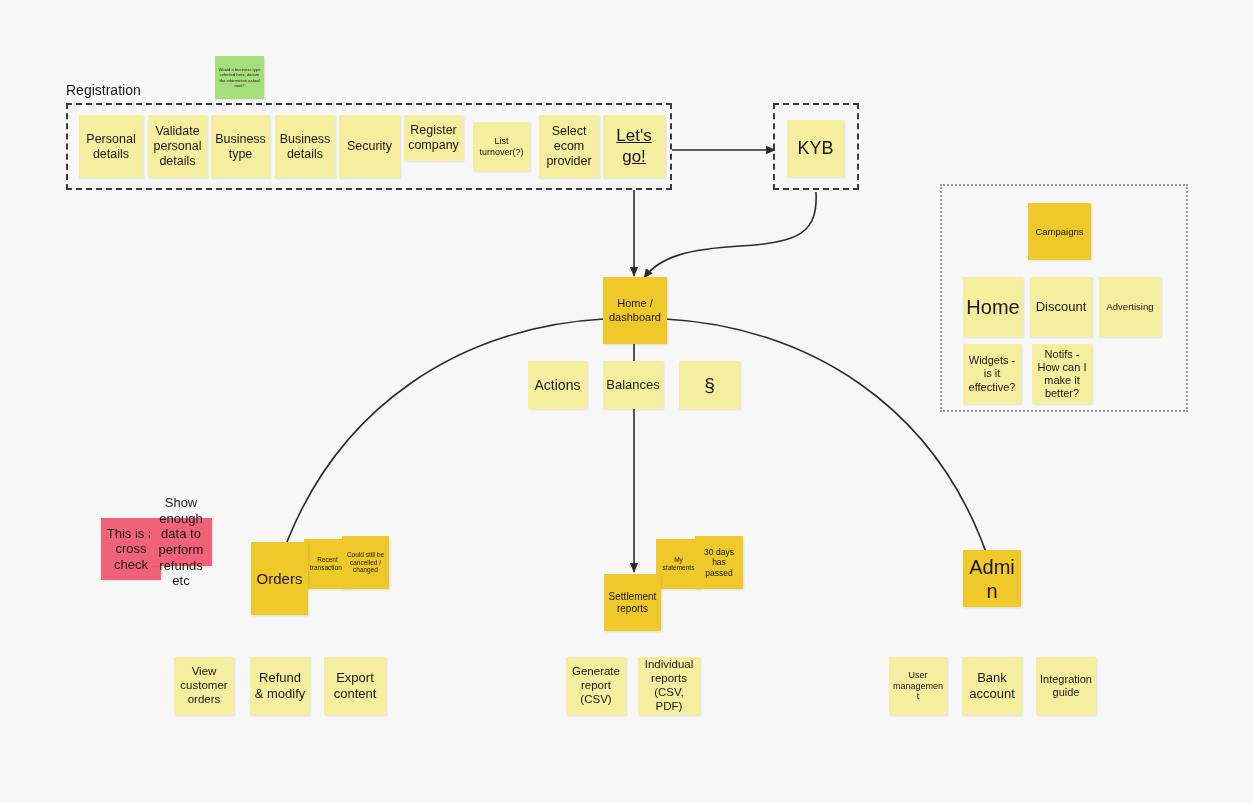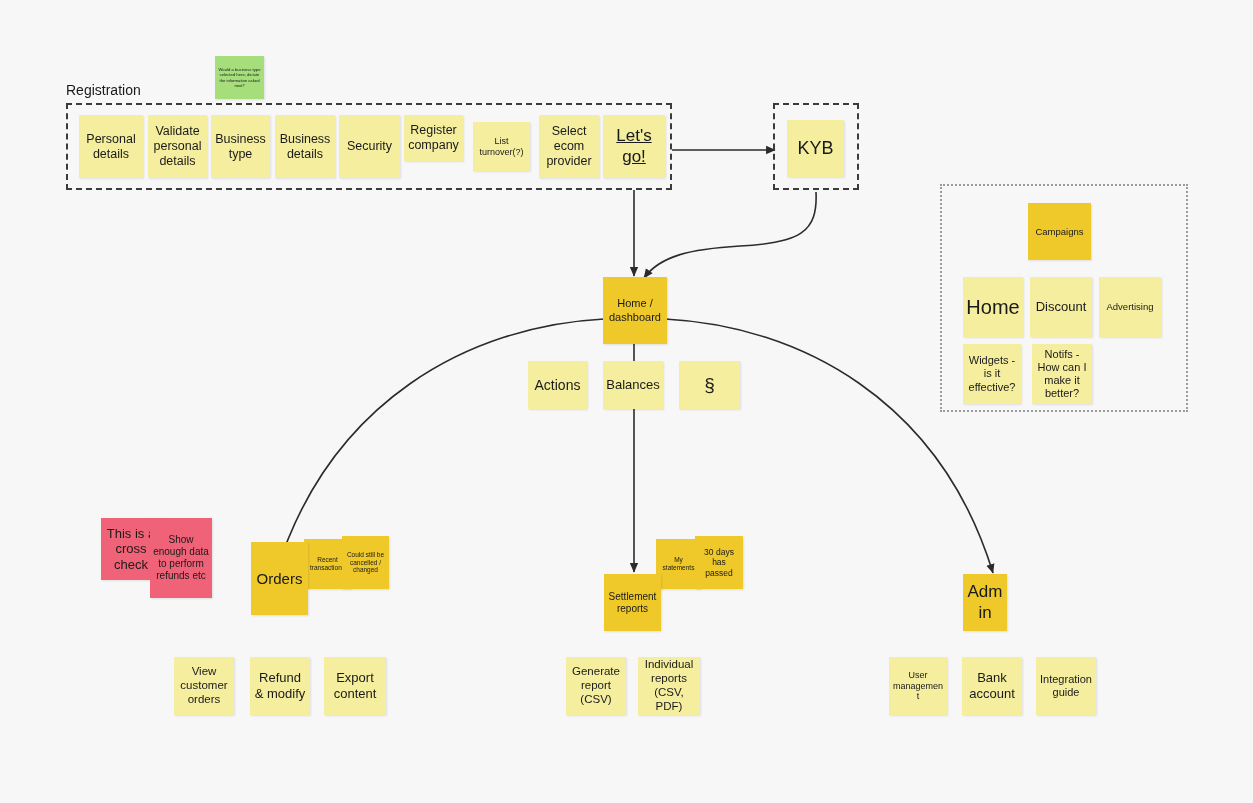--- a/index.html
+++ b/index.html
@@ -122,38 +122,38 @@
   <div class="note light" style="left:963px;  top:344px; width:58px; height:60px; font-size:11px;text-align:center;">Widgets - is it effective?</div>
   <div class="note light" style="left:1032px; top:344px; width:60px; height:60px; font-size:11px;">Notifs - How can I make it better?</div>
 
   <div class="note dark" style="left:603px; top:277px; width:64px; height:67px; font-size:11px;">Home / dashboard</div>
 
   <div class="note light" style="left:528px; top:361px; width:59px; height:48px; font-size:14px;">Actions</div>
   <div class="note light" style="left:603px; top:361px; width:60px; height:48px; font-size:13px;">Balances</div>
   <div class="note light" style="left:679px; top:361px; width:61px; height:48px; font-size:19px;">§</div>
 
   <div class="note pink" style="left:84px;  top:518px; width:60px; height:62px; font-size:13px;margin-left:17px;">This is a cross check</div>
-  <div class="note pink" style="left:150px; top:518px; width:62px; height:80px; font-size:10px;">Show enough data to perform refunds etc</div>
+  <div class="note pink" style="left:150px; top:518px; width:62px; height:48px; font-size:13px;">Show enough data to perform refunds etc</div>
 
   <div class="note dark" style="left:304px; top:539px; width:47px; height:50px; font-size:6.5px;">Recent transactions</div>
   <div class="note dark" style="left:342px; top:536px; width:47px; height:53px; font-size:6.5px;">Could still be cancelled / changed</div>
 
   <div class="note dark" style="left:251px; top:542px; width:57px; height:73px; font-size:15px;">Orders</div>
 
   <div class="note light" style="left:174px; top:657px; width:60px; height:58px; font-size:11.5px;">View customer orders</div>
   <div class="note light" style="left:250px; top:657px; width:60px; height:58px; font-size:13px;">Refund &amp; modify</div>
   <div class="note light" style="left:324px; top:657px; width:62px; height:58px; font-size:13px;">Export content</div>
 
   <div class="note dark" style="left:656px; top:539px; width:45px; height:50px; font-size:6.5px;">My statements</div>
   <div class="note dark" style="left:695px; top:536px; width:48px; height:53px; font-size:8.5px;">30 days has passed</div>
 
   <div class="note dark" style="left:604px; top:574px; width:57px; height:57px; font-size:10px;">Settlement reports</div>
 
   <div class="note light" style="left:566px; top:657px; width:60px; height:58px; font-size:11.5px;">Generate report (CSV)</div>
   <div class="note light" style="left:638px; top:657px; width:62px; height:58px; font-size:11.5px;">Individual reports (CSV, PDF)</div>
 
-  <div class="note dark" style="left:963px; top:574px; width:44px; height:57px; font-size:17px;">Admin</div>
+  <div class="note dark" style="left:963px; top:550px; width:58px; height:57px; font-size:20px;">Admin</div>
 
   <div class="note light" style="left:889px; top:657px; width:58px; height:58px; font-size:9px;">User management</div>
   <div class="note light" style="left:962px; top:657px; width:60px; height:58px; font-size:13px;">Bank account</div>
   <div class="note light" style="left:1036px; top:657px; width:60px; height:58px; font-size:11px;">Integration guide</div>
 
 </div>
 
 </body></html>

